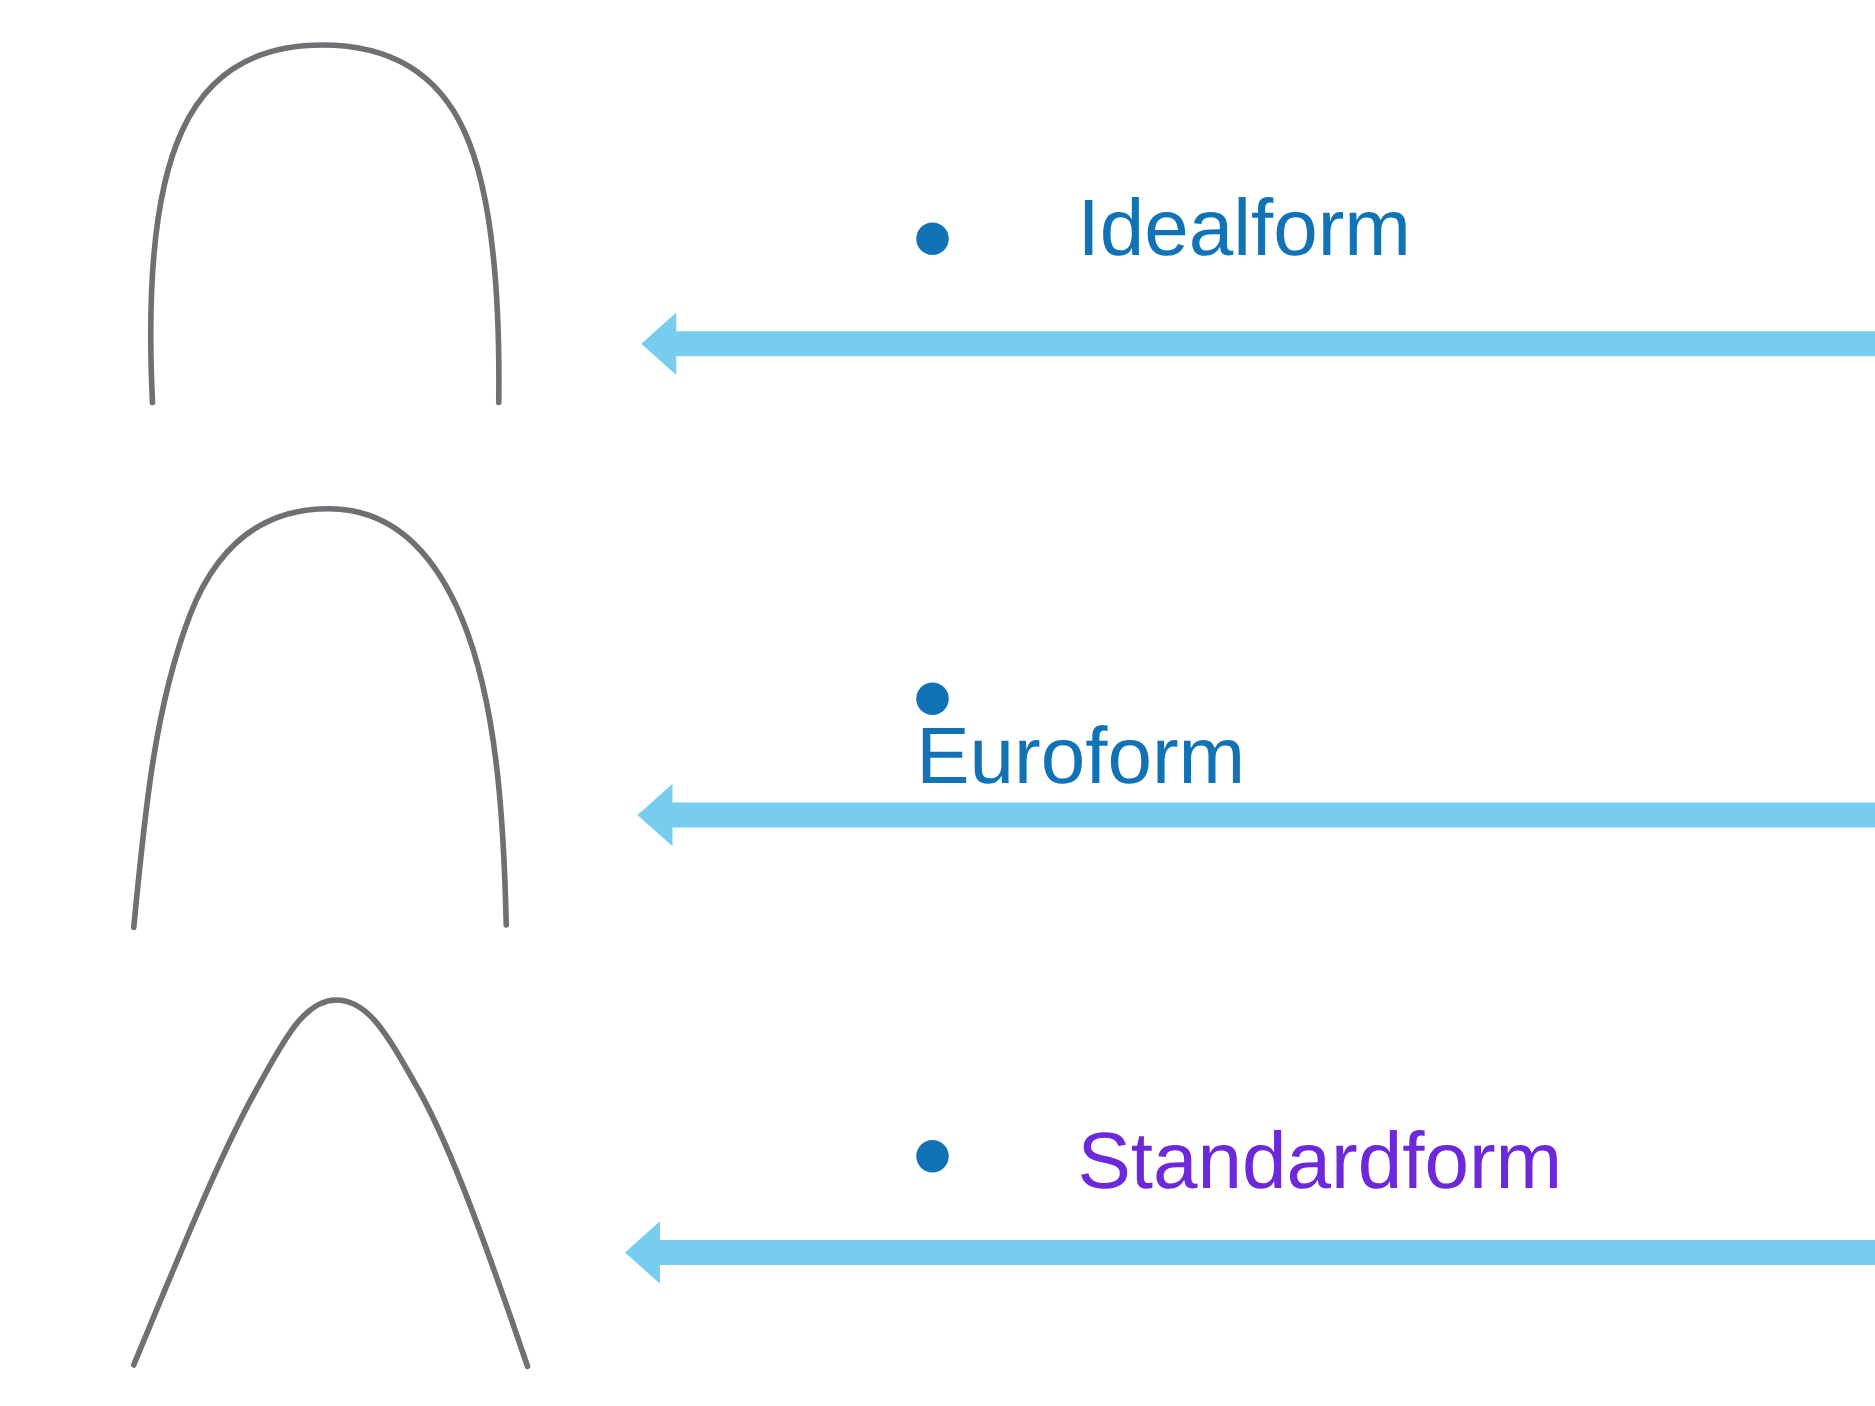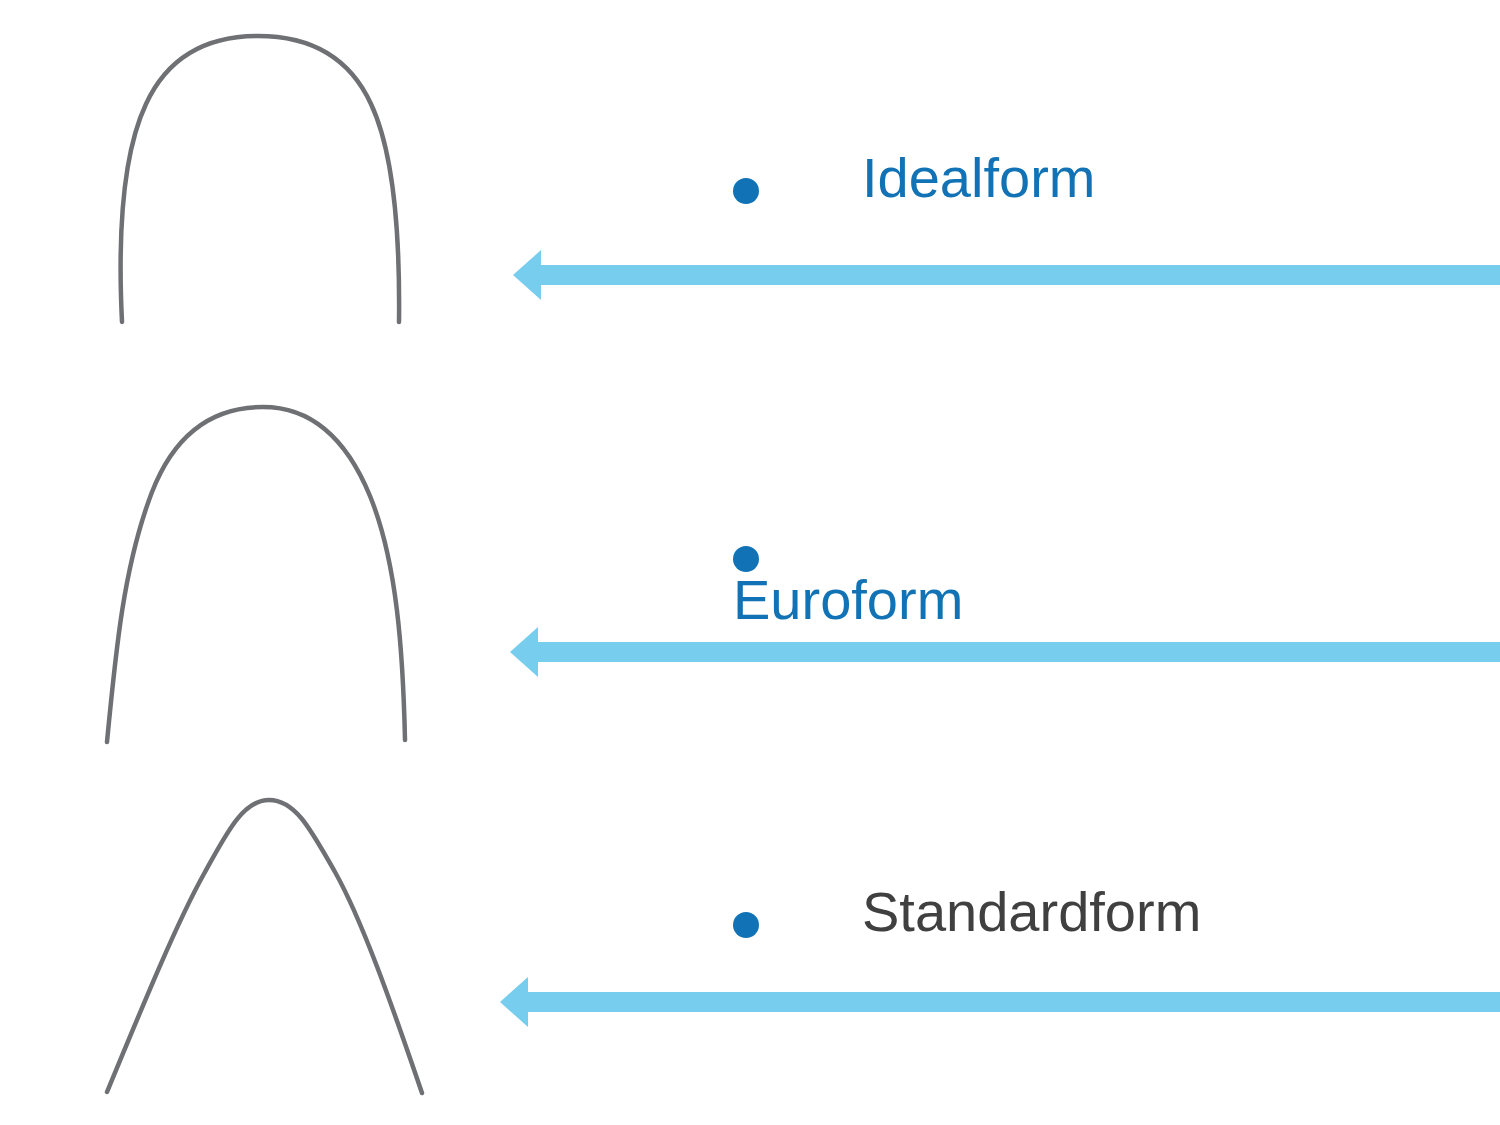--- a/index.html
+++ b/index.html
@@ -37,21 +37,21 @@
   .bullet {
     display: inline-block;
     width: 26px;
     height: 26px;
     border-radius: 50%;
     margin-top: 28px;
     margin-right: 103px;
     flex: 0 0 auto;
   }
   .label-text {
-    font-size: 56px;
+    font-size: 64px;
     line-height: 1;
     letter-spacing: 0;
   }
   .row-1 { left: 733px; top: 150px; }
   .row-2 { left: 733px; top: 518px; flex-direction: column; }
   .row-3 { left: 733px; top: 884px; }
 </style>
 </head>
 <body style="background: rgb(255, 255, 255);">
 
@@ -73,16 +73,16 @@
     <span class="label-text" style="color: rgb(17, 115, 181);">Idealform</span>
   </div>
 
   <div class="label-row row-2">
     <span class="bullet" style="background: rgb(17, 115, 181);"></span>
     <span class="label-text" style="color: rgb(17, 115, 181);">Euroform</span>
   </div>
 
   <div class="label-row row-3">
     <span class="bullet" style="background: rgb(17, 115, 181);"></span>
-    <span class="label-text" style="color: #404040;">Standardform</span>
+    <span class="label-text" style="color: #6d28d9; margin-top: 12px;">Standardform</span>
   </div>
 
 </div>
 
 </body></html>

